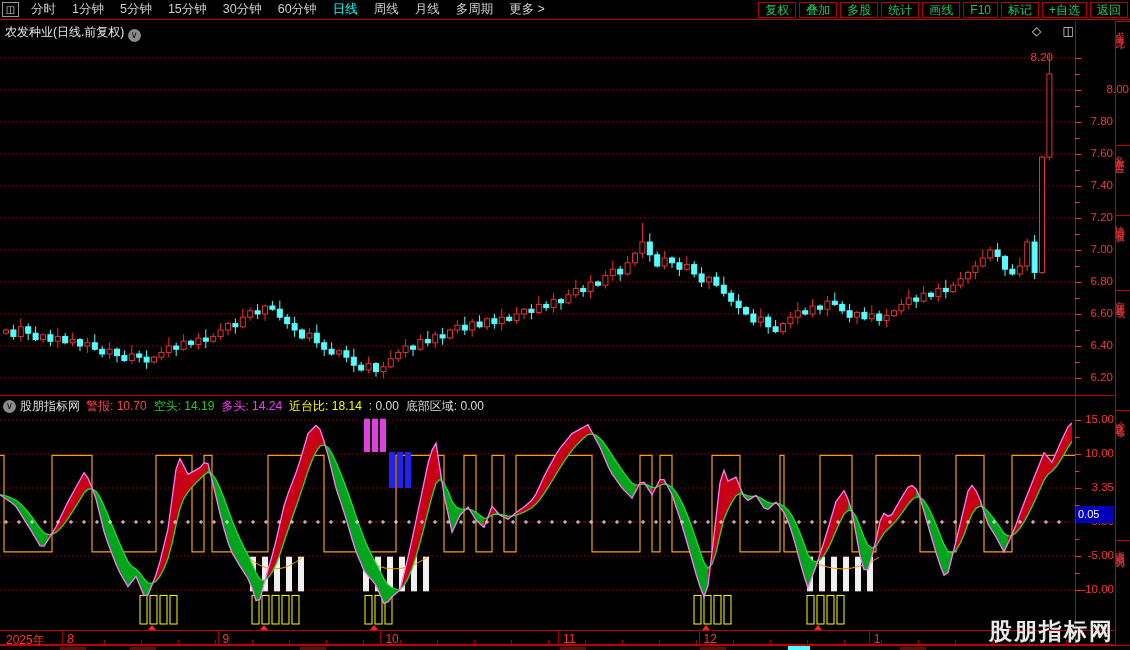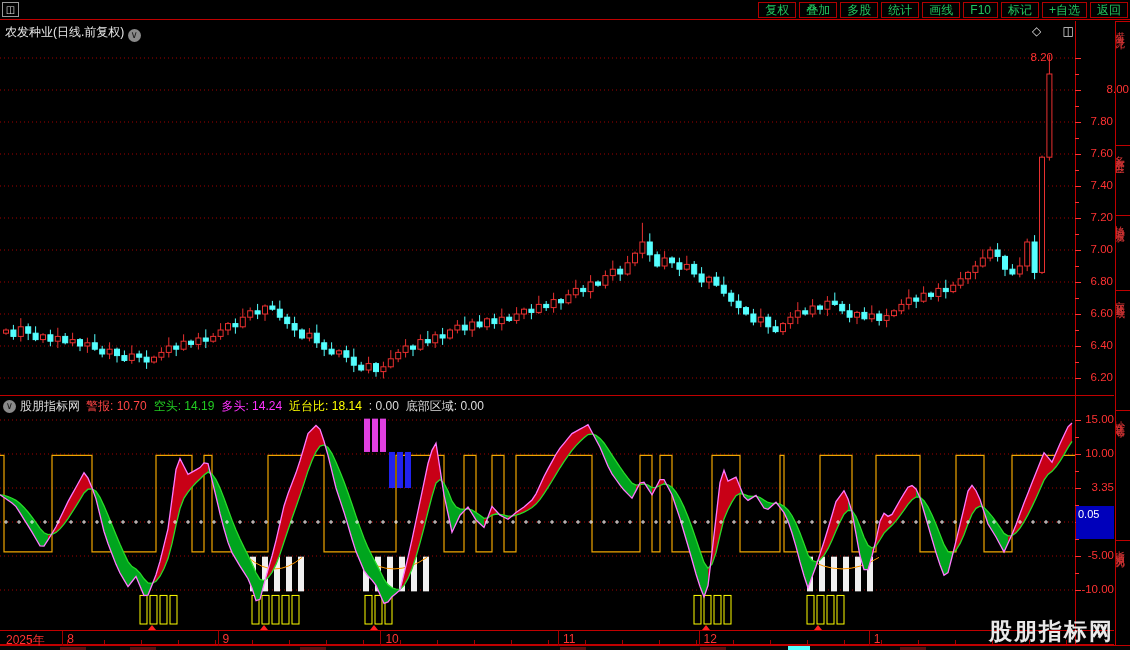--- a/index.html
+++ b/index.html
@@ -32,21 +32,21 @@
   #ind-header .fld { margin-right:7px; }
   
   #x-axis { position:absolute; left:0; top:630px; width:1114px; height:15px;
             border-top:1px solid #c00000; border-bottom:1px solid #c00000; }
   .x-label { position:absolute; top:1px; color:#ff3232; font-size:12px; }
   .x-vline { position:absolute; top:0; width:1px; height:15px; background:#a00000; }
   .x-minor { position:absolute; bottom:0; width:1px; height:4px; background:#a00000; }
   .sig-tri { position:absolute; width:0; height:0; border-left:4px solid transparent;
              border-right:4px solid transparent; border-bottom:5px solid #ff2222; }
   
-  #val-box { position:absolute; left:1076px; top:506px; width:38px; height:33px; background:#0000bb;
+  #val-box { position:absolute; left:1076px; top:506px; width:38px; height:17px; background:#0000bb;
              color:#fff; font-size:11px; line-height:17px; padding-left:2px; z-index:5; }
   
   #watermark { position:absolute; right:16px; bottom:3px; text-align:right; color:#e9e9e9; z-index:9; }
   #watermark .w1 { font-size:23px; font-weight:bold; letter-spacing:2px; }
   #watermark .w2 { font-size:19px; font-weight:bold; }
   
   #v-strip { position:absolute; left:1115px; top:21px; width:15px; height:624px; overflow:hidden;
              border-left:1px solid #c00000; }
   .v-seg { border-top:1px solid #c00000; overflow:hidden; }
   .v-seg span { writing-mode:vertical-rl; color:#cc3333; font-size:12px; letter-spacing:2px;
@@ -55,20 +55,33 @@
   .vline { position:absolute; background:#c00000; width:1px; }
   #cut-row { position:absolute; left:0; top:646px; width:1130px; height:4px; background:#050505; overflow:hidden; }
 </style>
 </head>
 <body>
 
 <div id="page">
 
   <div id="toolbar">
     <div class="tb-icon">◫</div>
+    <div id="tb-items" style="display: flex;">
+        <span class="tb-item">分时</span>
+        <span class="tb-item">1分钟</span>
+        <span class="tb-item">5分钟</span>
+        <span class="tb-item">15分钟</span>
+        <span class="tb-item">30分钟</span>
+        <span class="tb-item">60分钟</span>
+        <span class="tb-item active">日线</span>
+        <span class="tb-item">周线</span>
+        <span class="tb-item">月线</span>
+        <span class="tb-item">多周期</span>
+        <span class="tb-item">更多 &gt;</span>
+      </div>
     <div id="toolbar-right">
         <span class="tb-btn">复权</span>
         <span class="tb-btn">叠加</span>
         <span class="tb-btn">多股</span>
         <span class="tb-btn">统计</span>
         <span class="tb-btn">画线</span>
         <span class="tb-btn">F10</span>
         <span class="tb-btn">标记</span>
         <span class="tb-btn">+自选</span>
         <span class="tb-btn">返回</span>

